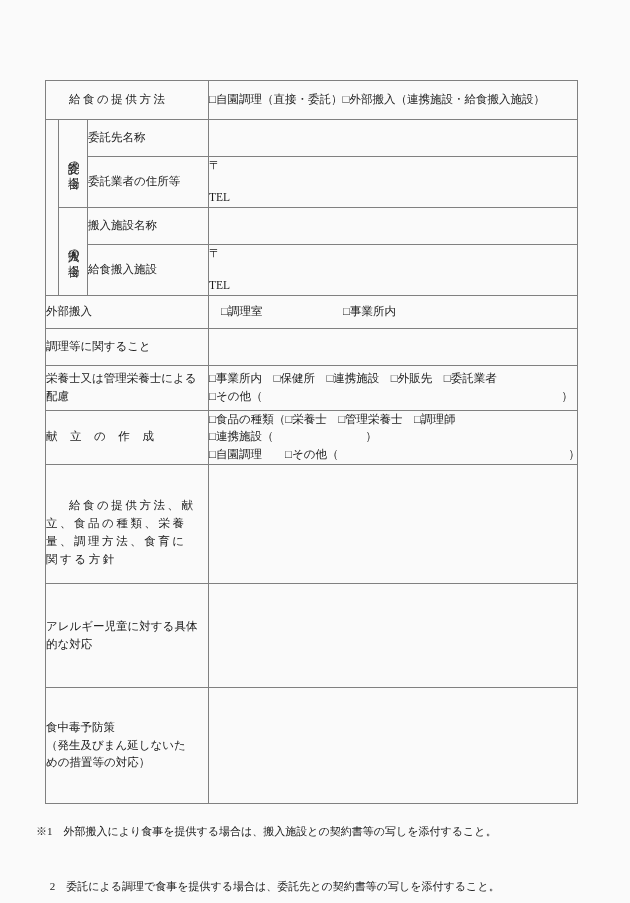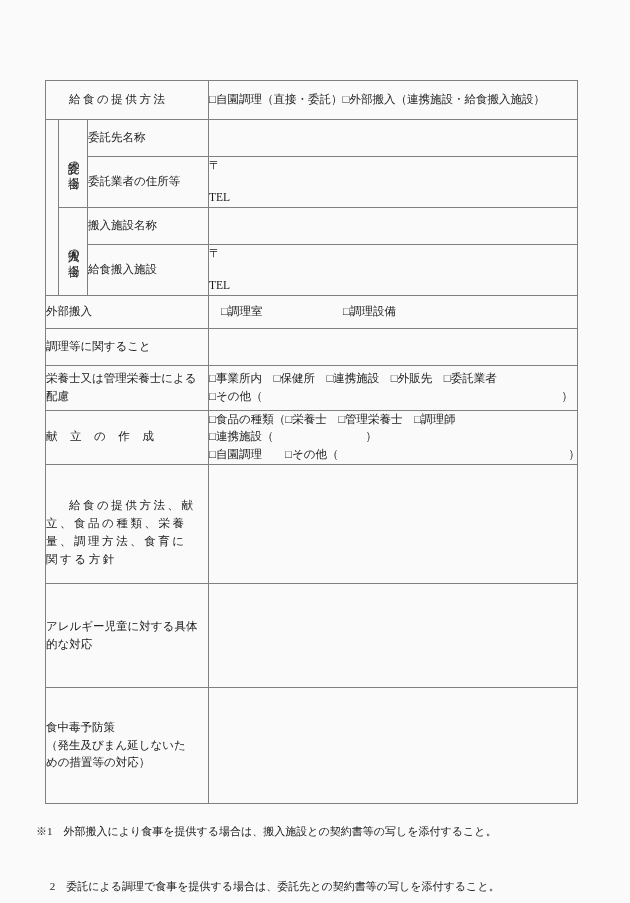--- a/index.html
+++ b/index.html
@@ -171,21 +171,21 @@
           <span class="ten-line">〒</span>
           <span class="tel-line">TEL</span>
         </td>
       </tr>
 
       <tr>
         <td class="lbl" colspan="3" style="height:32px">
           <span>外部搬入</span>
         </td>
         <td class="val val-mid">
-          <span class="cb" style="padding-left:12px">□調理室　　　　　　　□調理設備</span>
+          <span class="cb" style="padding-left:12px">□調理室　　　　　　　□事業所内</span>
         </td>
       </tr>
 
       <tr>
         <td class="lbl" colspan="3" style="height:36px">
           <span>調理等に関すること</span>
         </td>
         <td class="val val-blank"></td>
       </tr>
 

